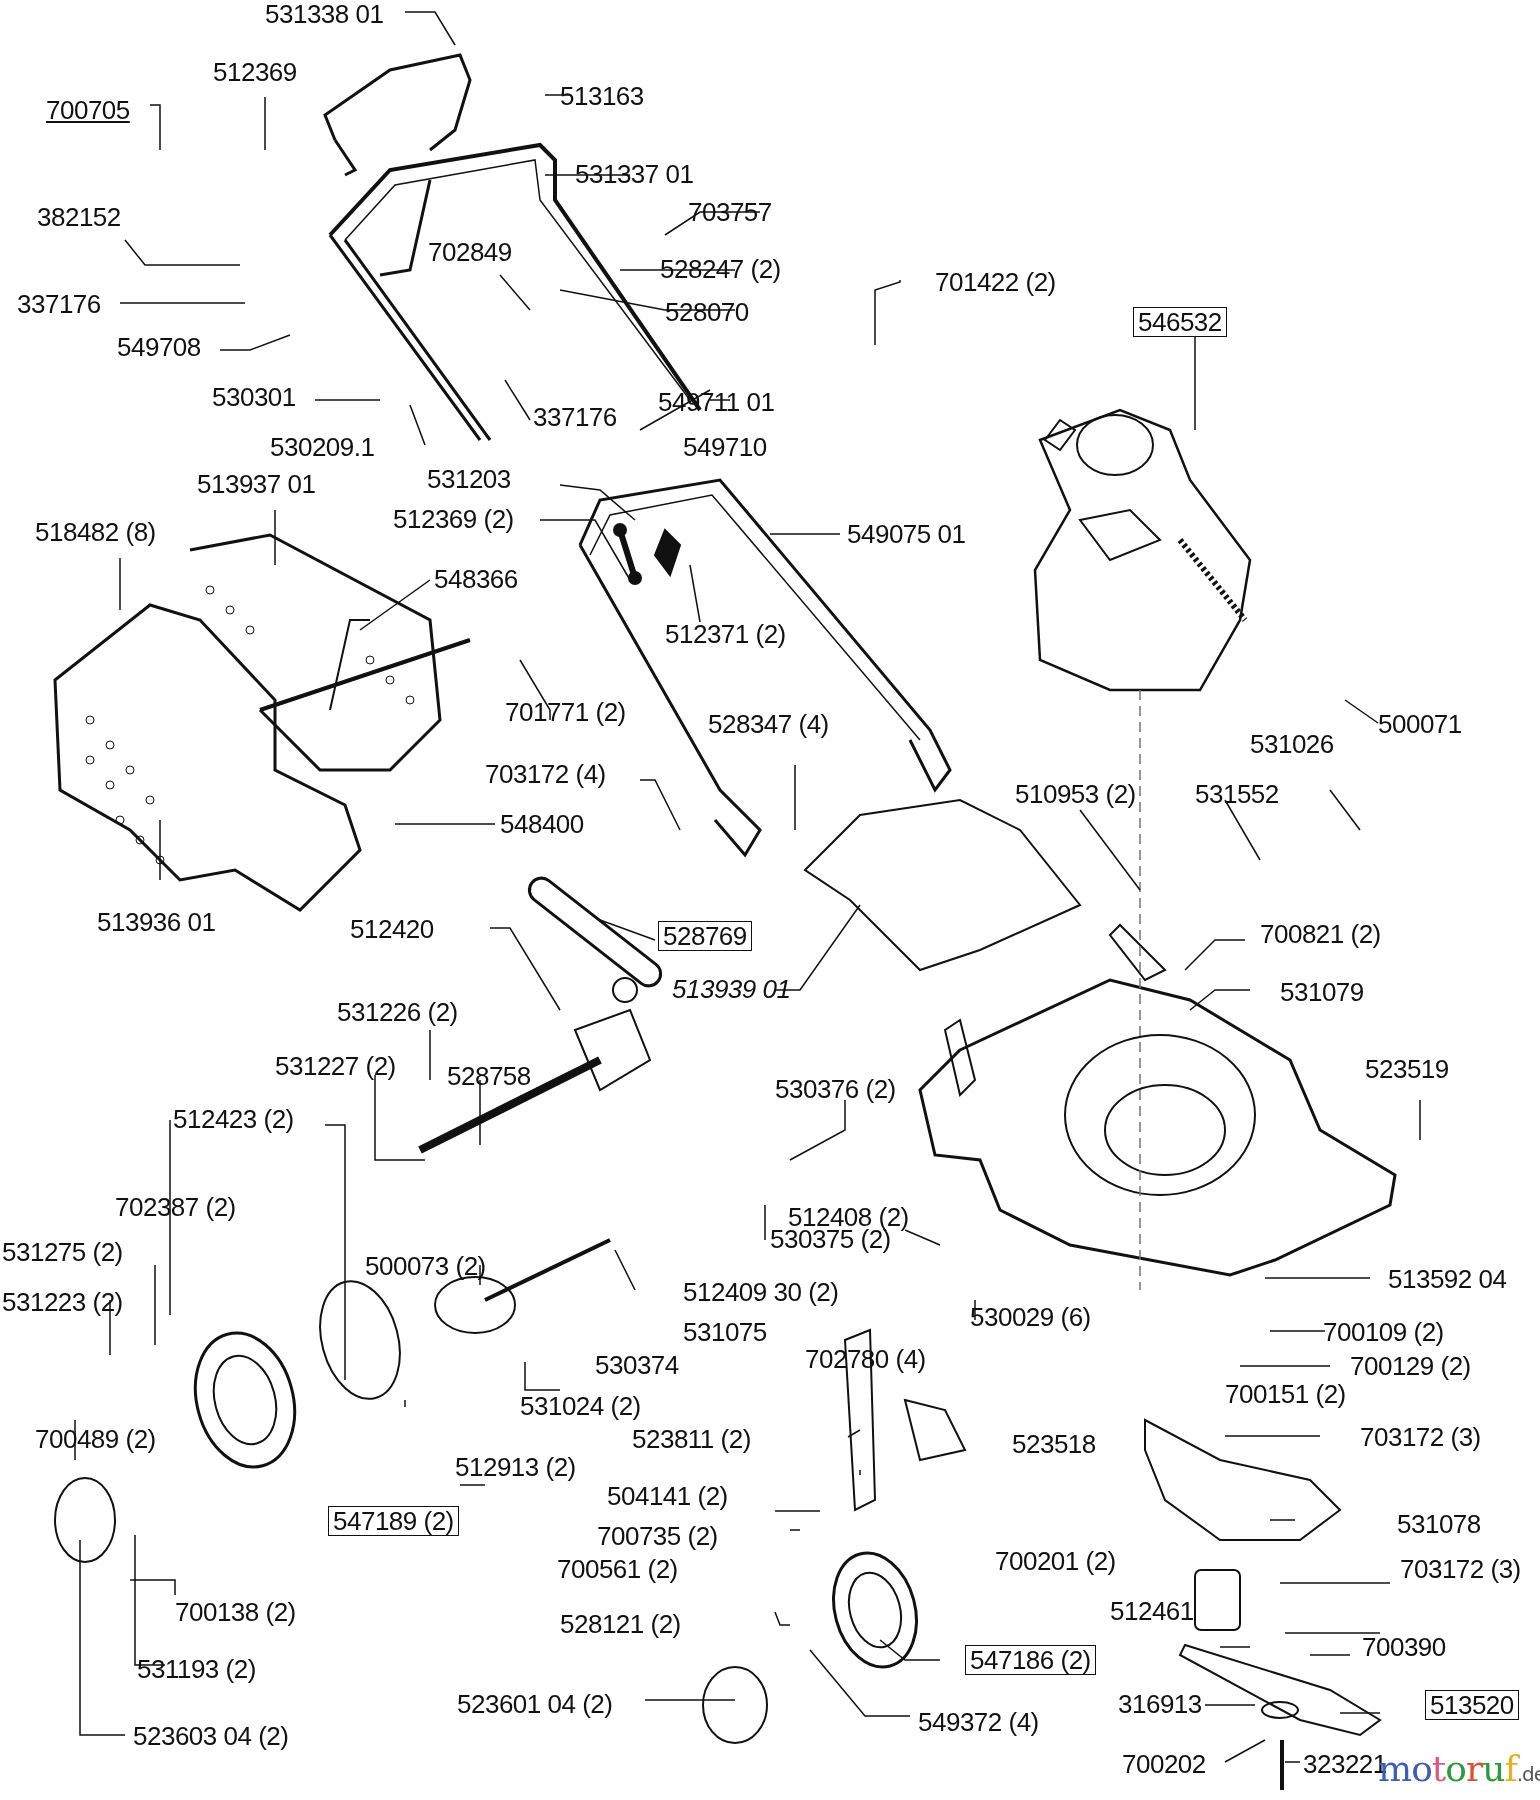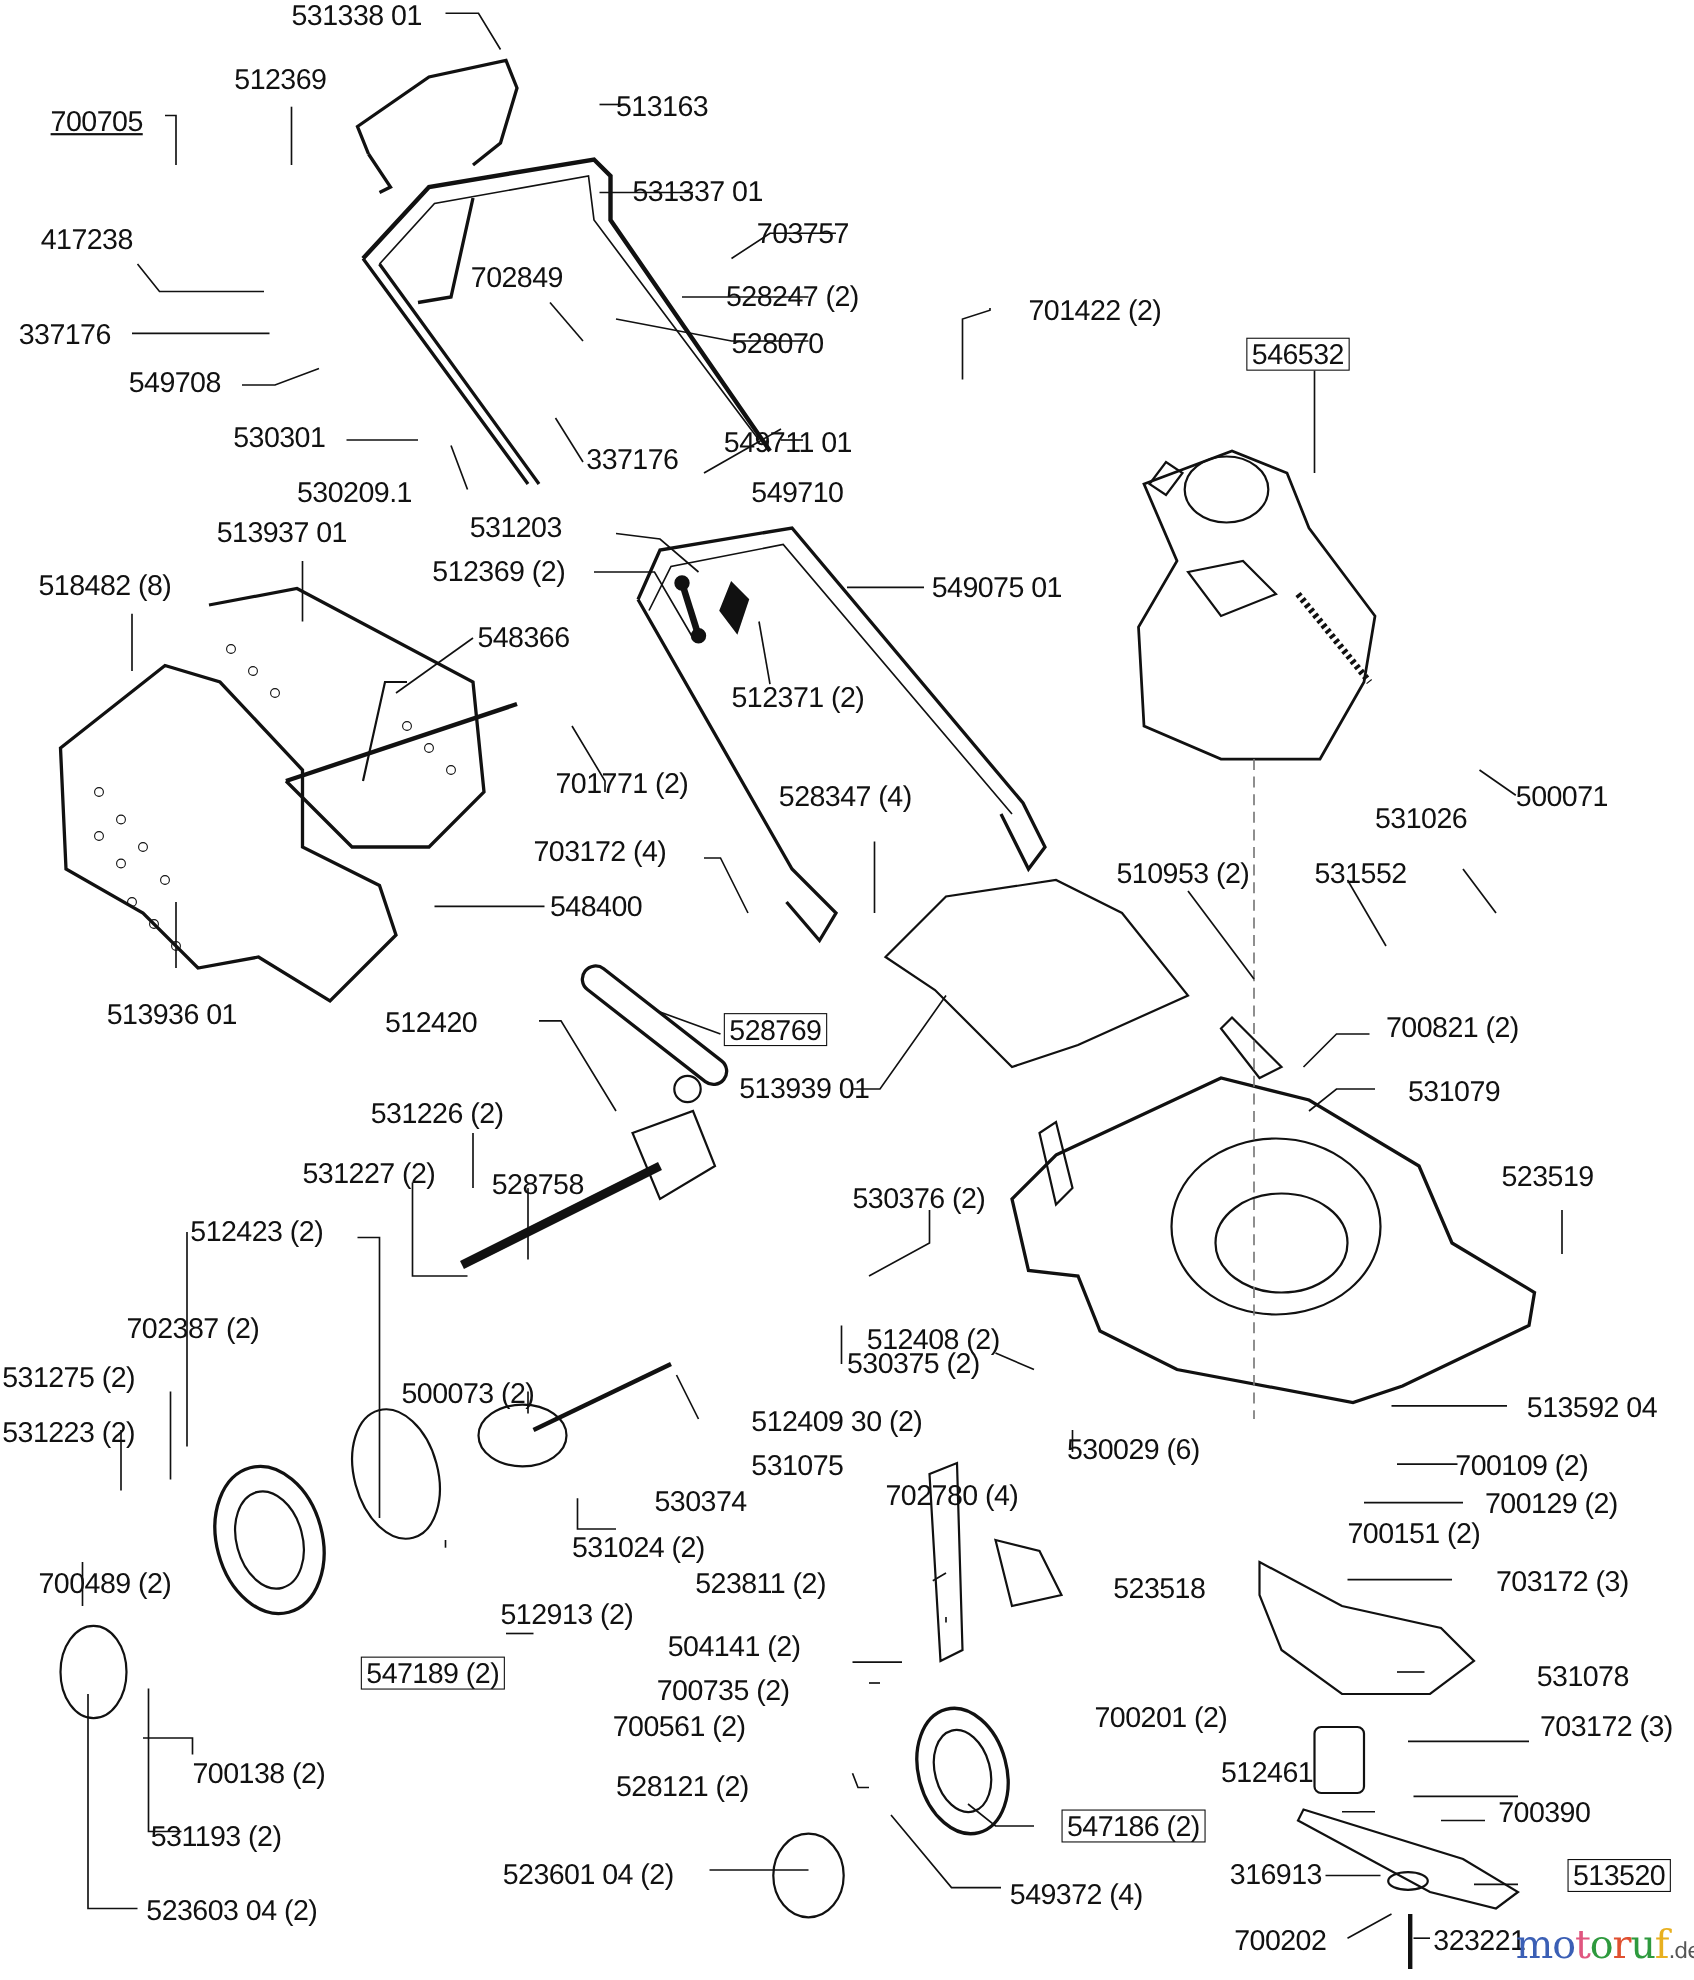--- a/index.html
+++ b/index.html
@@ -205,21 +205,21 @@
     <path d="M1225 1762 L1265 1740"></path>
     <path d="M1285 1762 L1300 1762"></path>
   </g>
 </svg>
 
 <div class="lbl" style="left:265px;top:0px;">531338 01</div>
 <div class="lbl" style="left:213px;top:58px;">512369</div>
 <div class="lbl" style="left:46px;top:96px;text-decoration:underline;">700705</div>
 <div class="lbl" style="left:560px;top:82px;">513163</div>
 <div class="lbl" style="left:575px;top:160px;">531337 01</div>
-<div class="lbl" style="left:37px;top:203px;">417238</div>
+<div class="lbl" style="left:37px;top:203px;">382152</div>
 <div class="lbl" style="left:688px;top:198px;">703757</div>
 <div class="lbl" style="left:428px;top:238px;">702849</div>
 <div class="lbl" style="left:660px;top:255px;">528247 (2)</div>
 <div class="lbl" style="left:17px;top:290px;">337176</div>
 <div class="lbl" style="left:665px;top:298px;">528070</div>
 <div class="lbl" style="left:935px;top:268px;">701422 (2)</div>
 <div class="lbl" style="left:117px;top:333px;">549708</div>
 <div class="lbl boxed" style="left:1133px;top:307px;">546532</div>
 <div class="lbl" style="left:212px;top:383px;">530301</div>
 <div class="lbl" style="left:658px;top:388px;">549711 01</div>
@@ -238,21 +238,21 @@
 <div class="lbl" style="left:1378px;top:710px;">500071</div>
 <div class="lbl" style="left:1250px;top:730px;">531026</div>
 <div class="lbl" style="left:485px;top:760px;">703172 (4)</div>
 <div class="lbl" style="left:1015px;top:780px;">510953 (2)</div>
 <div class="lbl" style="left:1195px;top:780px;">531552</div>
 <div class="lbl" style="left:500px;top:810px;">548400</div>
 <div class="lbl" style="left:97px;top:908px;">513936 01</div>
 <div class="lbl" style="left:350px;top:915px;">512420</div>
 <div class="lbl boxed" style="left:658px;top:921px;">528769</div>
 <div class="lbl" style="left:1260px;top:920px;">700821 (2)</div>
-<div class="lbl" style="left:672px;top:975px;">513939 01</div>
+<div class="lbl" style="left:672px;top:975px;font-style:italic;">513939 01</div>
 <div class="lbl" style="left:1280px;top:978px;">531079</div>
 <div class="lbl" style="left:337px;top:998px;">531226 (2)</div>
 <div class="lbl" style="left:1365px;top:1055px;">523519</div>
 <div class="lbl" style="left:275px;top:1052px;">531227 (2)</div>
 <div class="lbl" style="left:447px;top:1062px;">528758</div>
 <div class="lbl" style="left:775px;top:1075px;">530376 (2)</div>
 <div class="lbl" style="left:173px;top:1105px;">512423 (2)</div>
 <div class="lbl" style="left:788px;top:1203px;">512408 (2)</div>
 <div class="lbl" style="left:115px;top:1193px;">702387 (2)</div>
 <div class="lbl" style="left:770px;top:1225px;">530375 (2)</div>

